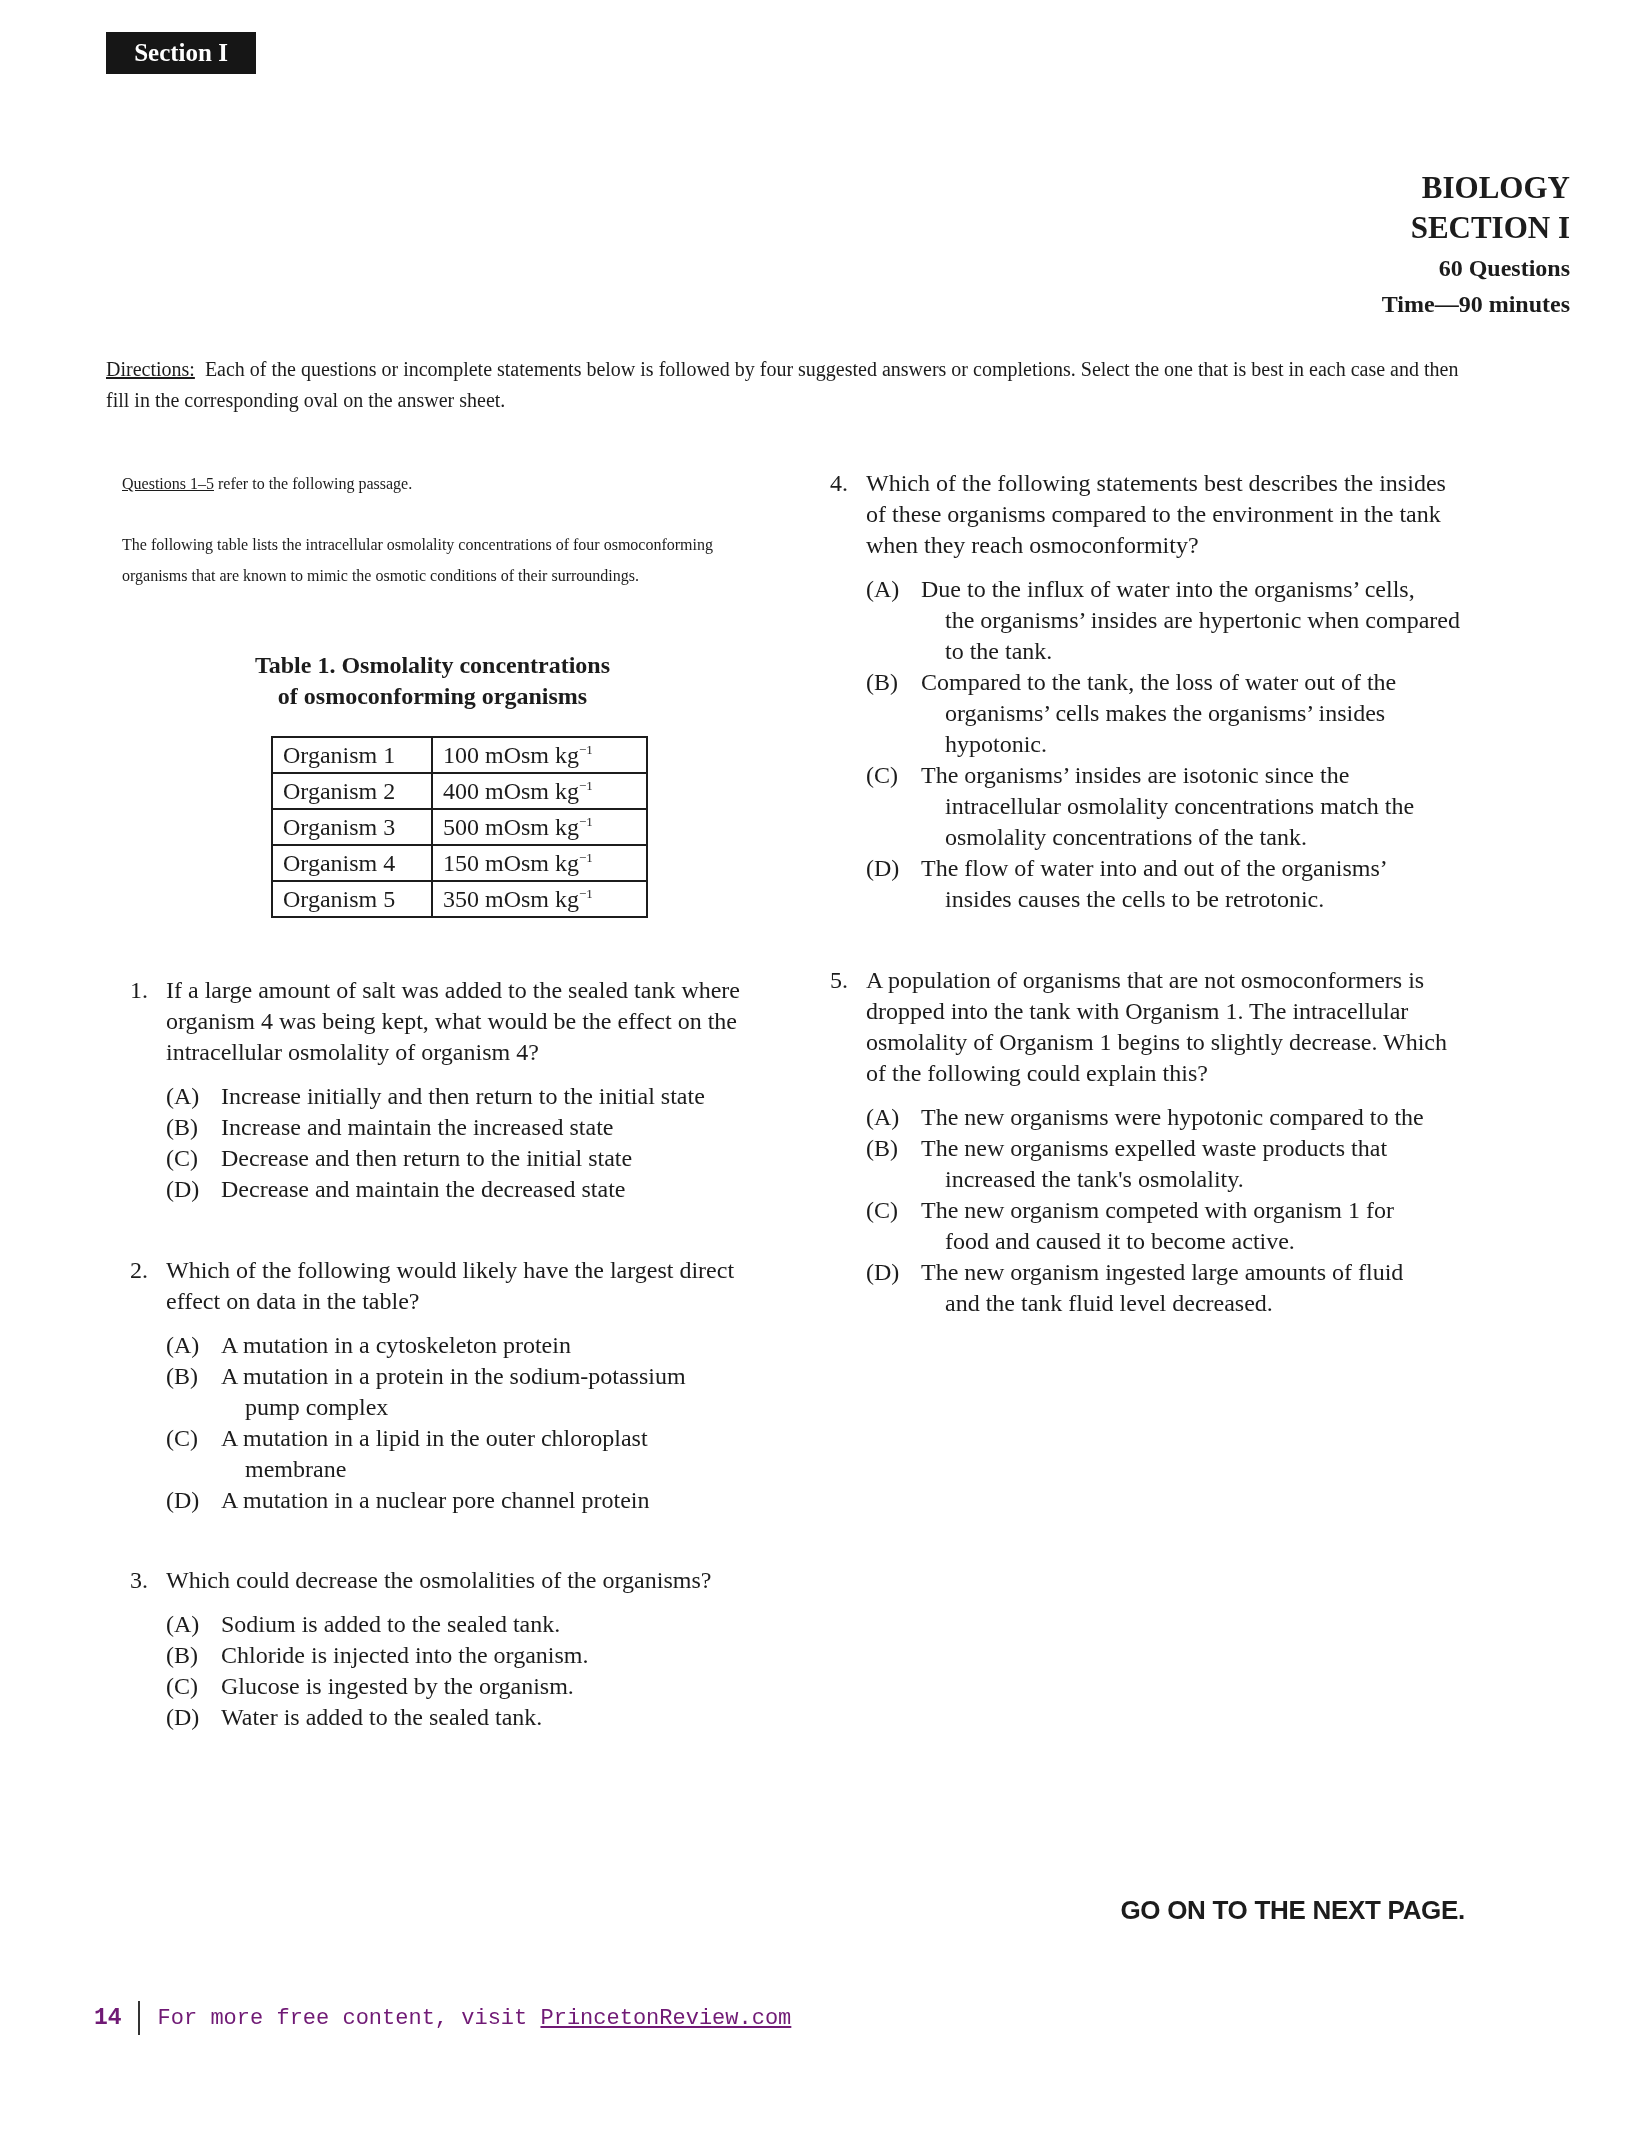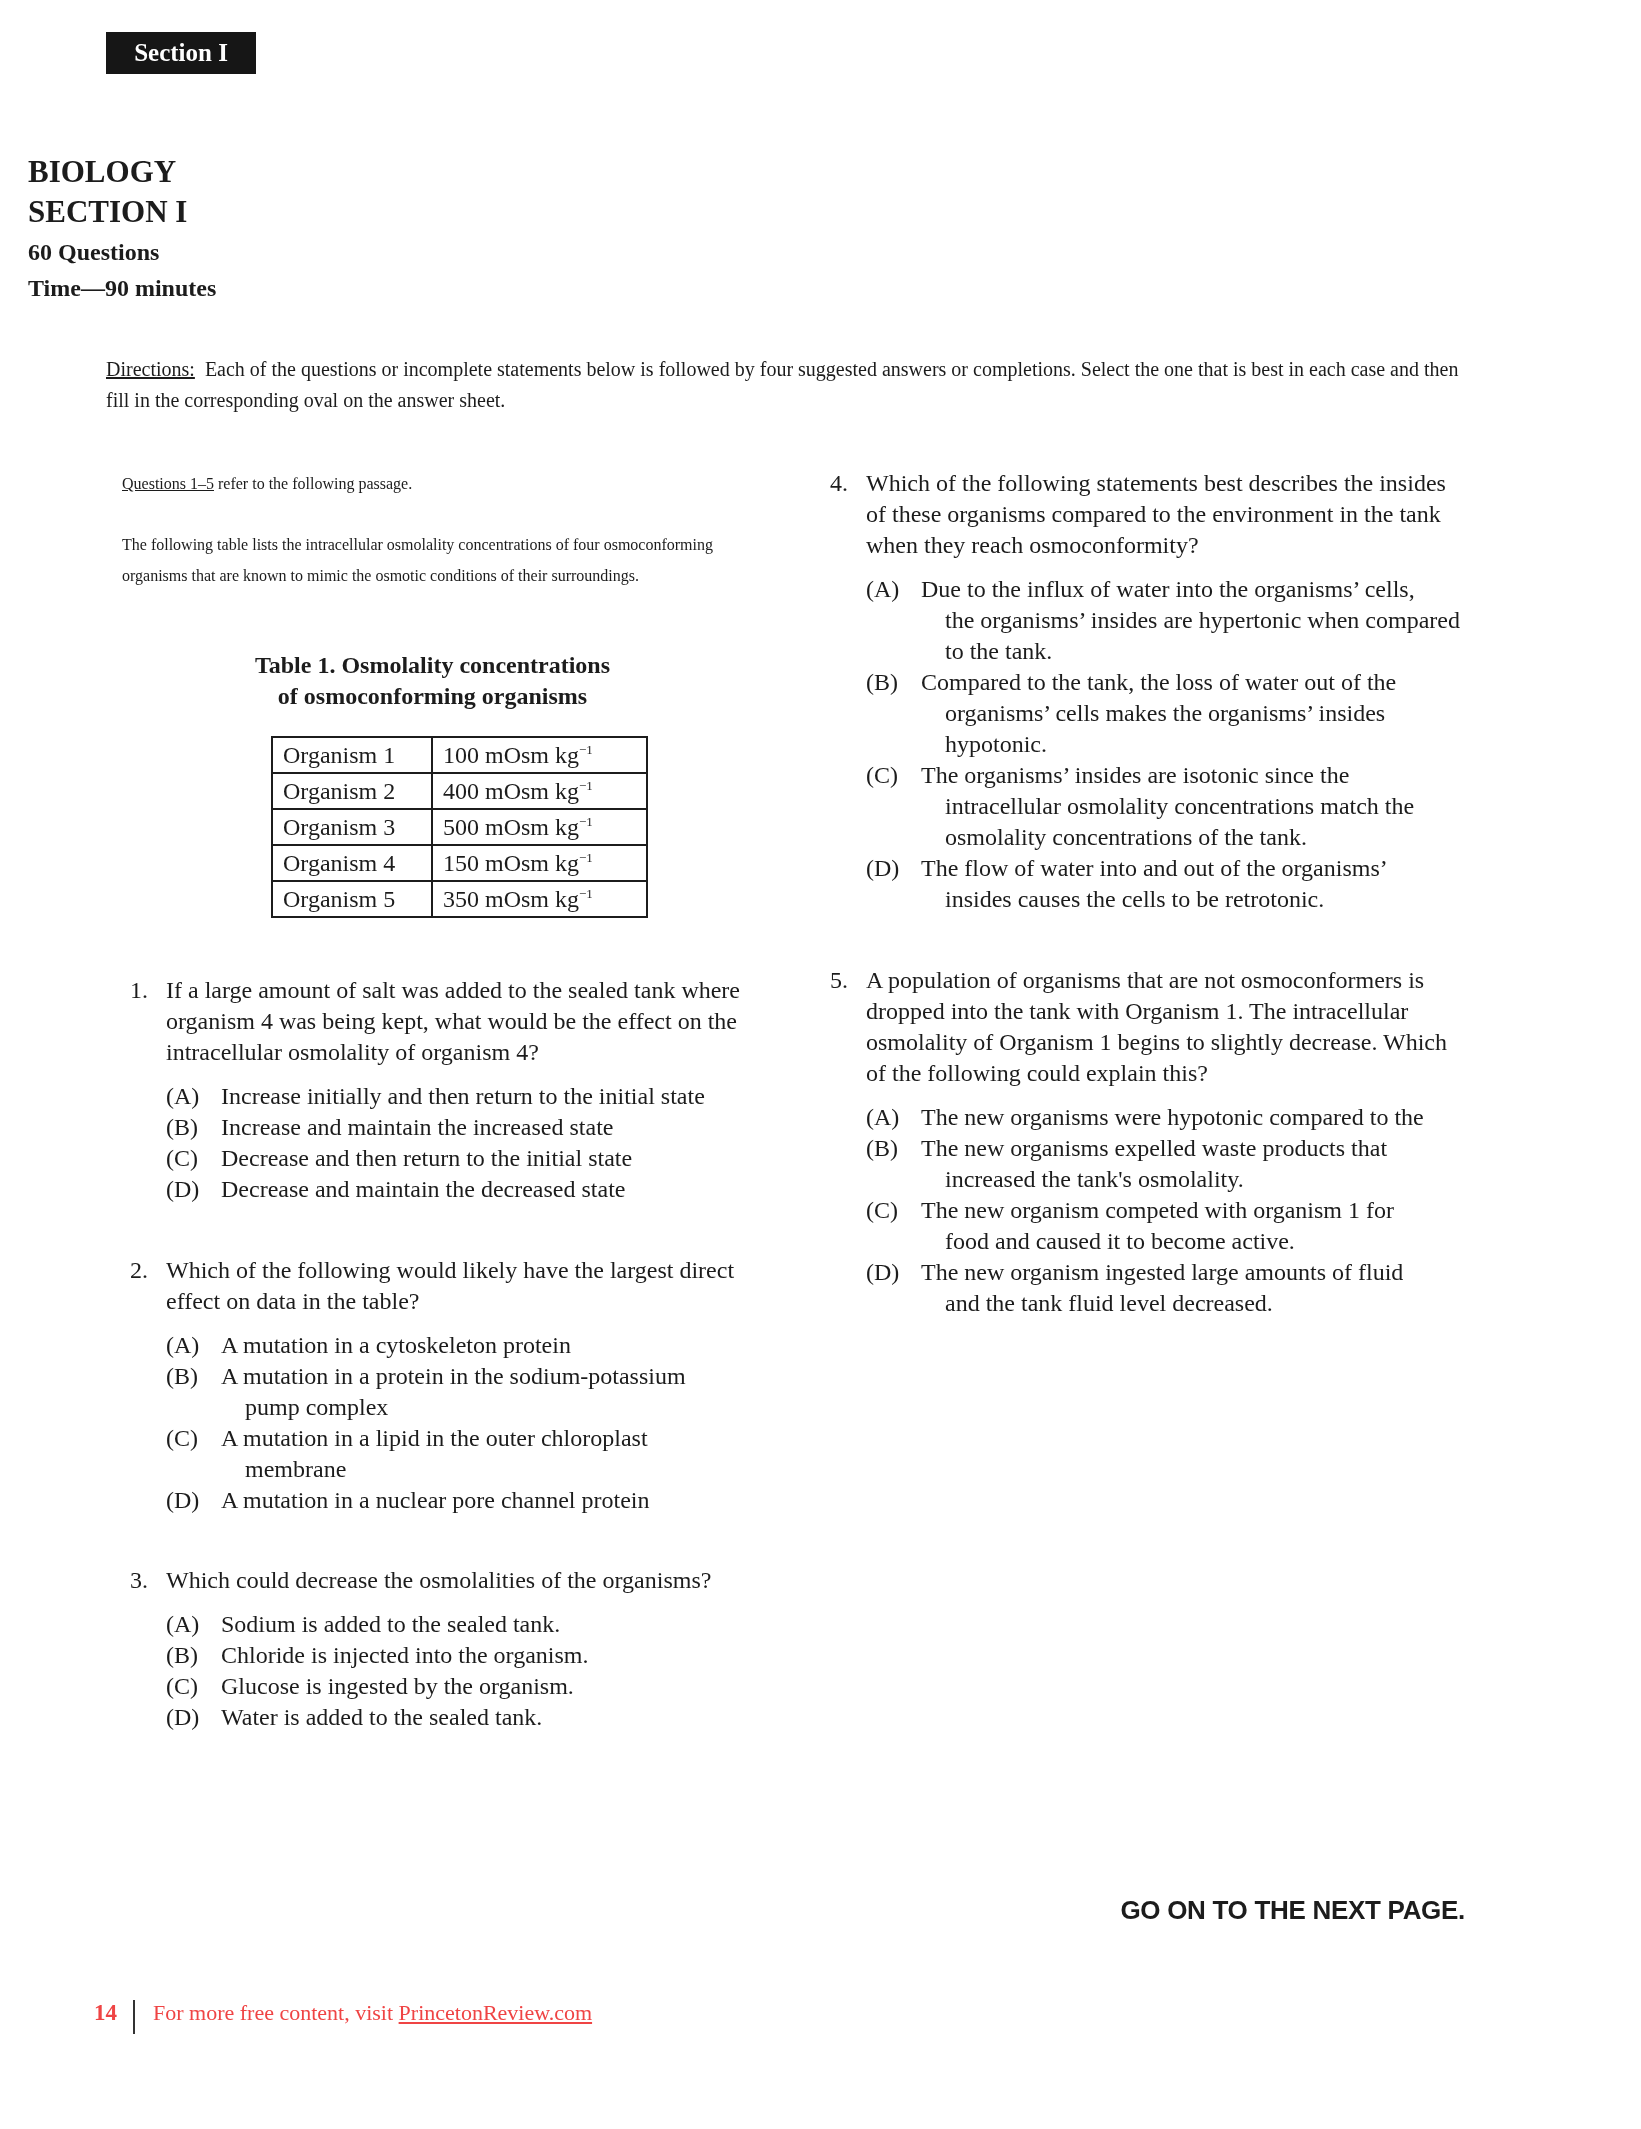--- a/index.html
+++ b/index.html
@@ -9,21 +9,21 @@
     color: #1c1c1c;
   }
   .abs { position: absolute; }
   .section-tab {
     left: 106px; top: 32px; width: 150px; height: 42px;
     background: #161616; color: #ffffff;
     font-weight: bold; font-size: 25px;
     display: flex; align-items: center; justify-content: center;
     box-sizing: border-box;
   }
-  .title-block { left: 0; width: 1570px; top: 152px; text-align: left; font-weight: bold; padding-left: 28px; }
+  .title-block { left: 0; width: 1570px; top: 168px; text-align: right; font-weight: bold; }
   .title-block .t1 { font-size: 31px; line-height: 40px; }
   .title-block .t2 { font-size: 31px; line-height: 40px; }
   .title-block .t3 { font-size: 24px; line-height: 36px; margin-top: 2px; }
   .title-block .t4 { font-size: 24px; line-height: 36px; }
 
   .directions {
     left: 106px; top: 354px; width: 1380px;
     font-size: 20px; line-height: 31px;
   }
   .u { text-decoration: underline; }
@@ -58,22 +58,22 @@
   .choice .ctext { display: block; text-indent: 0; }
   .choice .cline2 { display: block; padding-left: 24px; }
 
   .next-page {
     right: 176px; top: 1895px;
     font-family: "Liberation Sans", "DejaVu Sans", sans-serif;
     font-weight: bold; font-size: 26px; letter-spacing: -0.3px;
   }
   .footer {
     left: 94px; top: 2000px; height: 36px;
-    font-family: Liberation Serif, serif;
-    font-size: 22px; display: flex; align-items: flex-start; color: #ef4444;
+    font-family: Liberation Mono, monospace;
+    font-size: 22px; display: flex; align-items: center; color: #701a75;
   }
   .footer .pnum { font-weight: bold; font-size: 23px; }
   .footer .sep { width: 2px; height: 34px; background: #333; margin: 0 18px 0 16px; }
   .footer .link { text-decoration: underline; }
 </style>
 </head>
 <body>
 
 <div class="abs section-tab">
   <span>Section I</span>

